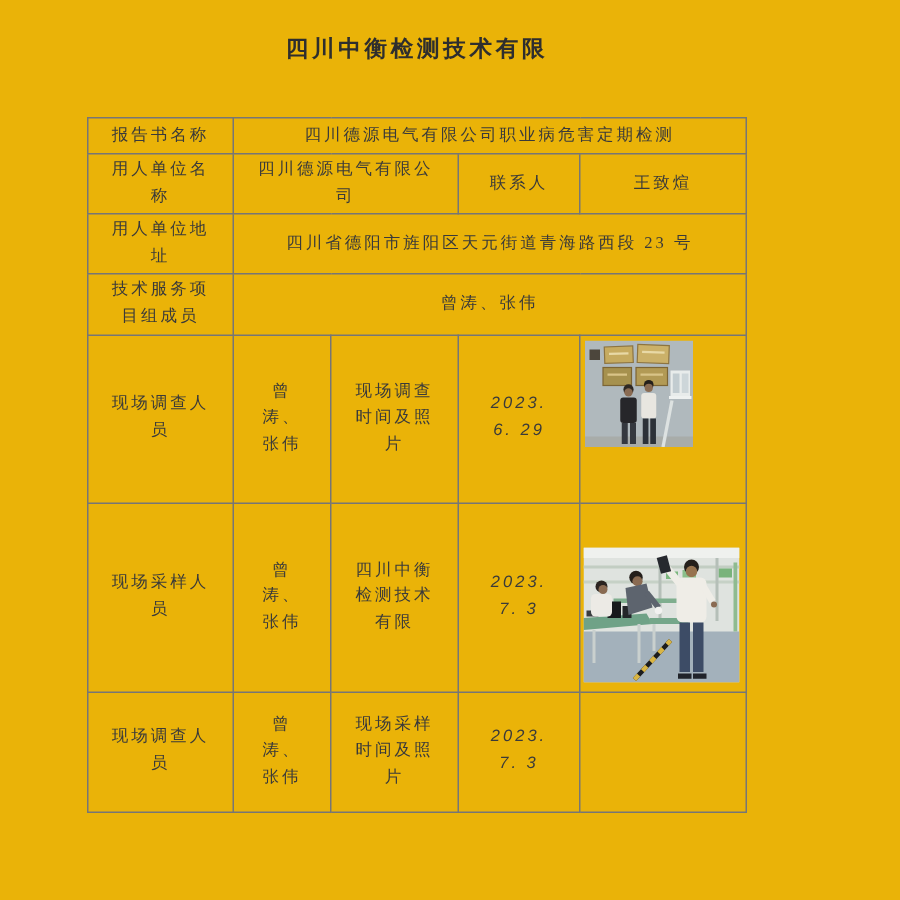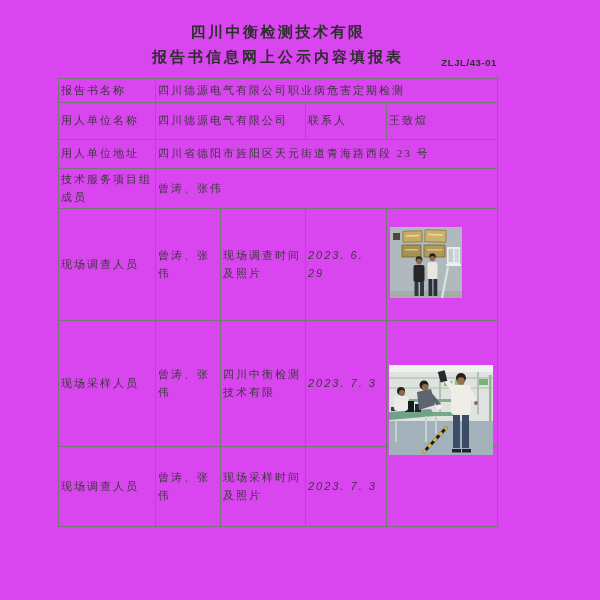--- a/index.html
+++ b/index.html
@@ -5,21 +5,21 @@
   html, body { margin: 0; padding: 0; }
   body {
     width: 600px; height: 600px;
     background: #ffffff;
     font-family: "Liberation Serif", serif;
     color: #3a3a3a;
   }
   .page {
     position: relative;
     width: 600px; height: 600px;
-    background: #d946ef;
+    background: #eab308;
     overflow: hidden;
   }
   .title-line1 {
     position: absolute; top: 23px; left: 58px; width: 440px;
     text-align: center;
     font-family: "Liberation Sans", sans-serif;
     font-weight: bold; font-size: 15px; letter-spacing: 2.5px;
     color: #2e2e2e; white-space: nowrap;
   }
   .title-line2 {
@@ -36,45 +36,43 @@
     font-weight: bold; font-size: 9.5px; letter-spacing: 0.6px;
     color: #2e2e2e;
   }
   table.form {
     position: absolute; left: 58px; top: 78px;
     border-collapse: collapse; table-layout: fixed;
     width: 440px;
   }
   table.form td {
     border: 1px solid #767676;
-    text-align: left; vertical-align: middle;
+    text-align: center; vertical-align: middle;
     font-size: 11px; letter-spacing: 2px; line-height: 1.6;
-    color: #3a3a3a; padding: 2px 2px;
+    color: #3a3a3a; padding: 2px 15px;
     overflow: hidden;
     margin-left: 11px;
   }
   td.num {
     font-family: "Liberation Sans", sans-serif;
     letter-spacing: 1px; font-size: 11px; color: #333; font-style: italic;
   }
   .photo {
     position: absolute; z-index: 3; line-height: 0;
   }
   .photo svg { display: block; }
   .photo1 { left: 390px; top: 227px; width: 72px; height: 71px; }
   .photo2 { left: 389px; top: 365px; width: 104px; height: 90px; }
 </style>
 </head>
 <body>
 
 <div class="page">
 
   <div class="title-line1">四川中衡检测技术有限</div>
-  <div class="title-line2">报告书信息网上公示内容填报表</div>
-  <div class="doc-code">ZLJL/43-01</div>
 
   <table class="form">
     <colgroup>
       <col style="width:97px">
         <col style="width:65px">
         <col style="width:85px">
         <col style="width:81px">
         <col style="width:111px">
     </colgroup>
     <tbody>

